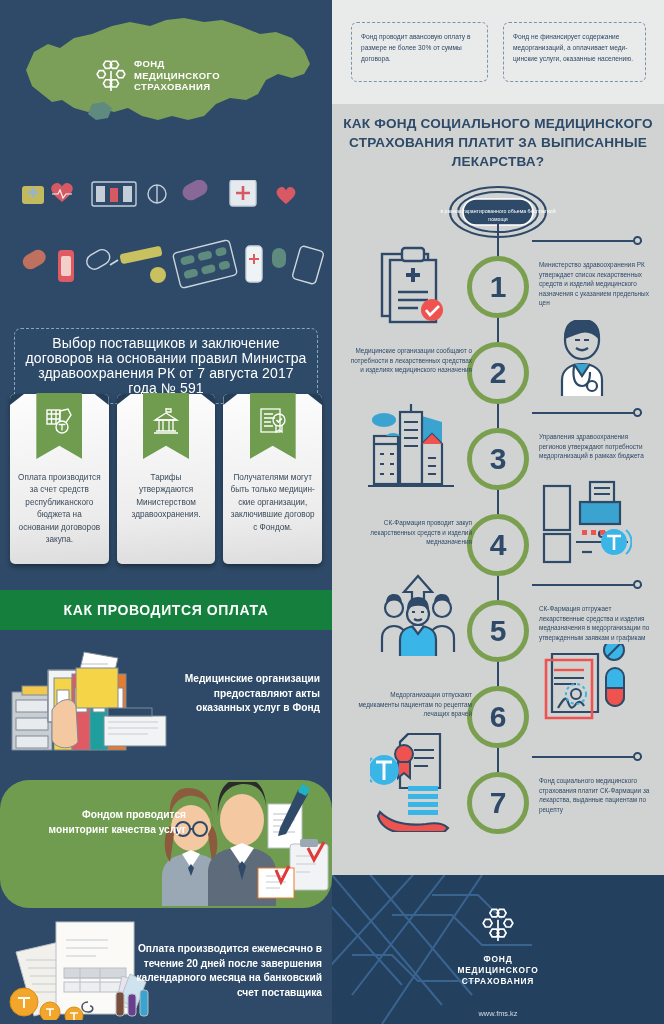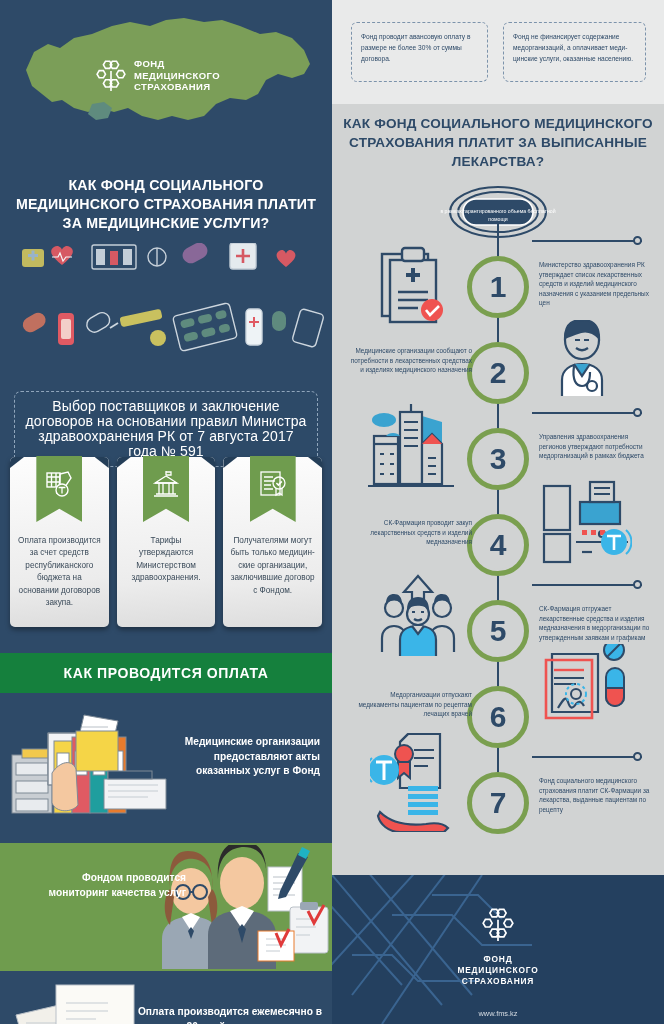--- a/index.html
+++ b/index.html
@@ -78,21 +78,21 @@
   #green-band {
     margin-top: 26px; height: 40px; background: #15803d;
     display: flex; align-items: center; justify-content: center;
   }
   #green-band .txt {
     color: #ffffff; font-weight: bold; font-size: 14px; letter-spacing: .6px;
     text-transform: uppercase;
   }
 
   
-  .pay-row { position: relative; overflow: hidden; }
+  .pay-row { position: relative; overflow: hidden; border-radius: 29px; }
   #pay-1 { height: 150px; background: #2e4a68; }
   #pay-2 { height: 128px; background: #6f9c4e; }
   #pay-3 { height: 112px; background: #2e4a68; }
   .pay-text {
     position: absolute; color: #ffffff; font-weight: bold;
     font-size: 10.2px; line-height: 14.5px;
   }
   #pay-1 .pay-text { right: 12px; top: 42px; width: 150px; text-align: right; }
   #pay-2 .pay-text { left: 14px; top: 28px; width: 140px; text-align: right; margin-left: 32px; }
   #pay-3 .pay-text { right: 10px; top: 34px; width: 190px; text-align: right; }
@@ -201,21 +201,20 @@
           </g>
         </svg>
         <div id="logo-text">
           <div>ФОНД</div>
           <div>МЕДИЦИНСКОГО</div>
           <div>СТРАХОВАНИЯ</div>
         </div>
       </div>
     </div>
 
-    <div class="left-title">КАК ФОНД СОЦИАЛЬНОГО МЕДИЦИНСКОГО СТРАХОВАНИЯ ПЛАТИТ ЗА МЕДИЦИНСКИЕ УСЛУГИ?</div>
 
     <div id="med-band">
       <svg width="332" height="180" viewBox="0 0 332 180">
         <g opacity=".95" fill="none" stroke="#cdd6de" stroke-width="1.4">
           <rect x="22" y="6" width="22" height="18" rx="3" fill="#c9c15f" stroke="none"></rect>
           <rect x="28" y="11" width="10" height="3" fill="#9fb9cf" stroke="none"></rect>
           <rect x="31.5" y="7.5" width="3" height="10" fill="#9fb9cf" stroke="none"></rect>
           <path d="M62 22 c-10-8-14-14-8-18 c4-3 8 1 8 3 c0-2 4-6 8-3 c6 4 2 10-8 18Z" fill="#e05a63" stroke="none"></path>
           <path d="M52 14 h6 l2-4 l3 8 l3-4 h6" stroke="#ffffff" stroke-width="1.2"></path>
           <rect x="92" y="2" width="44" height="24" rx="2"></rect>

